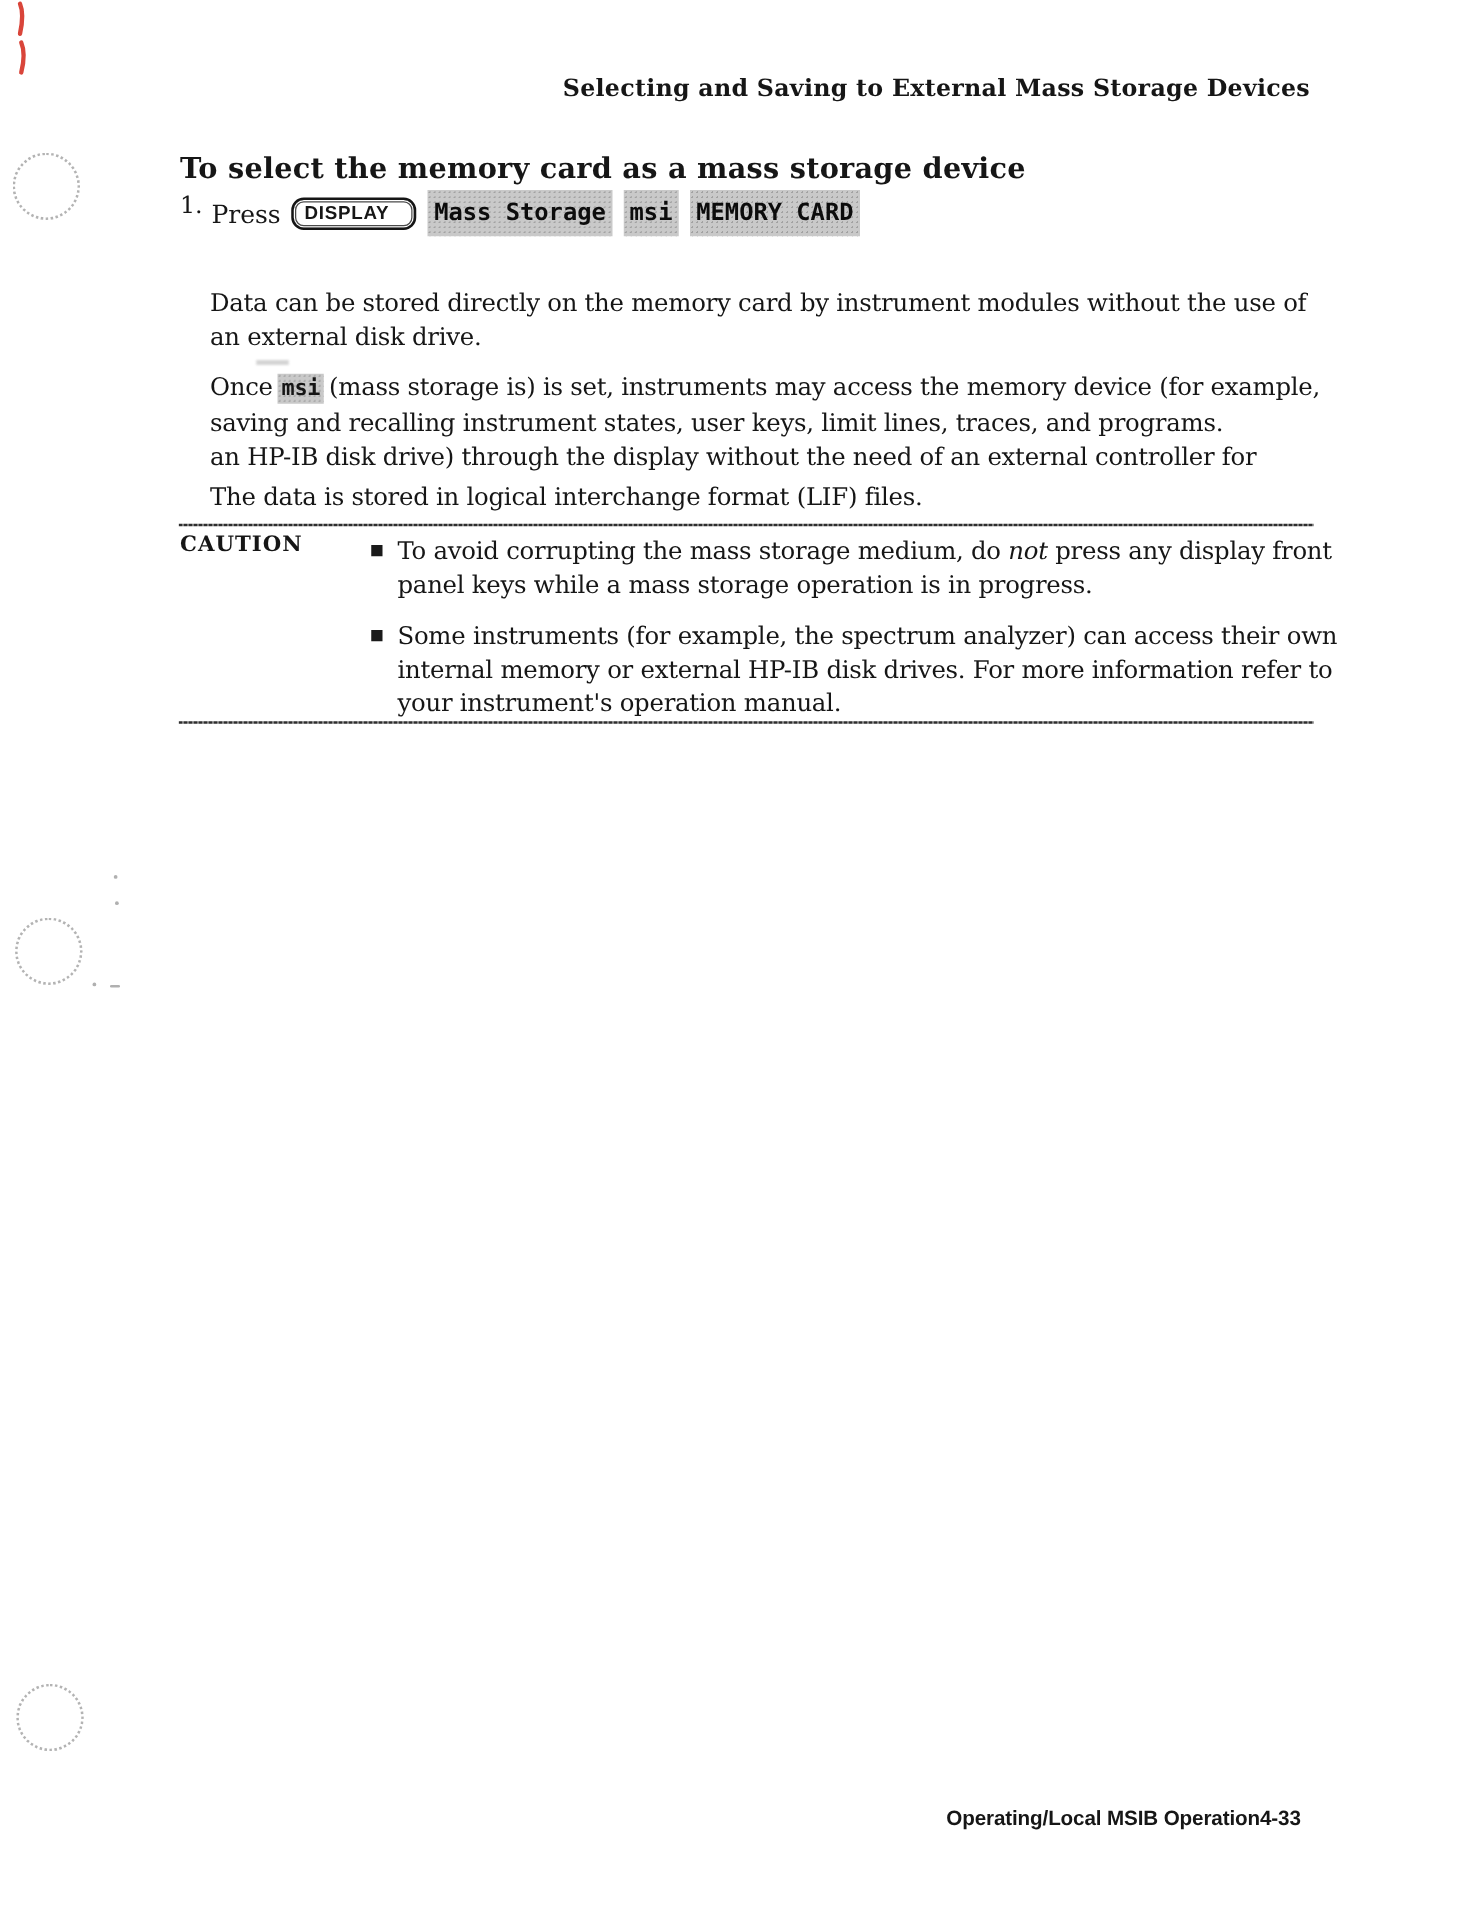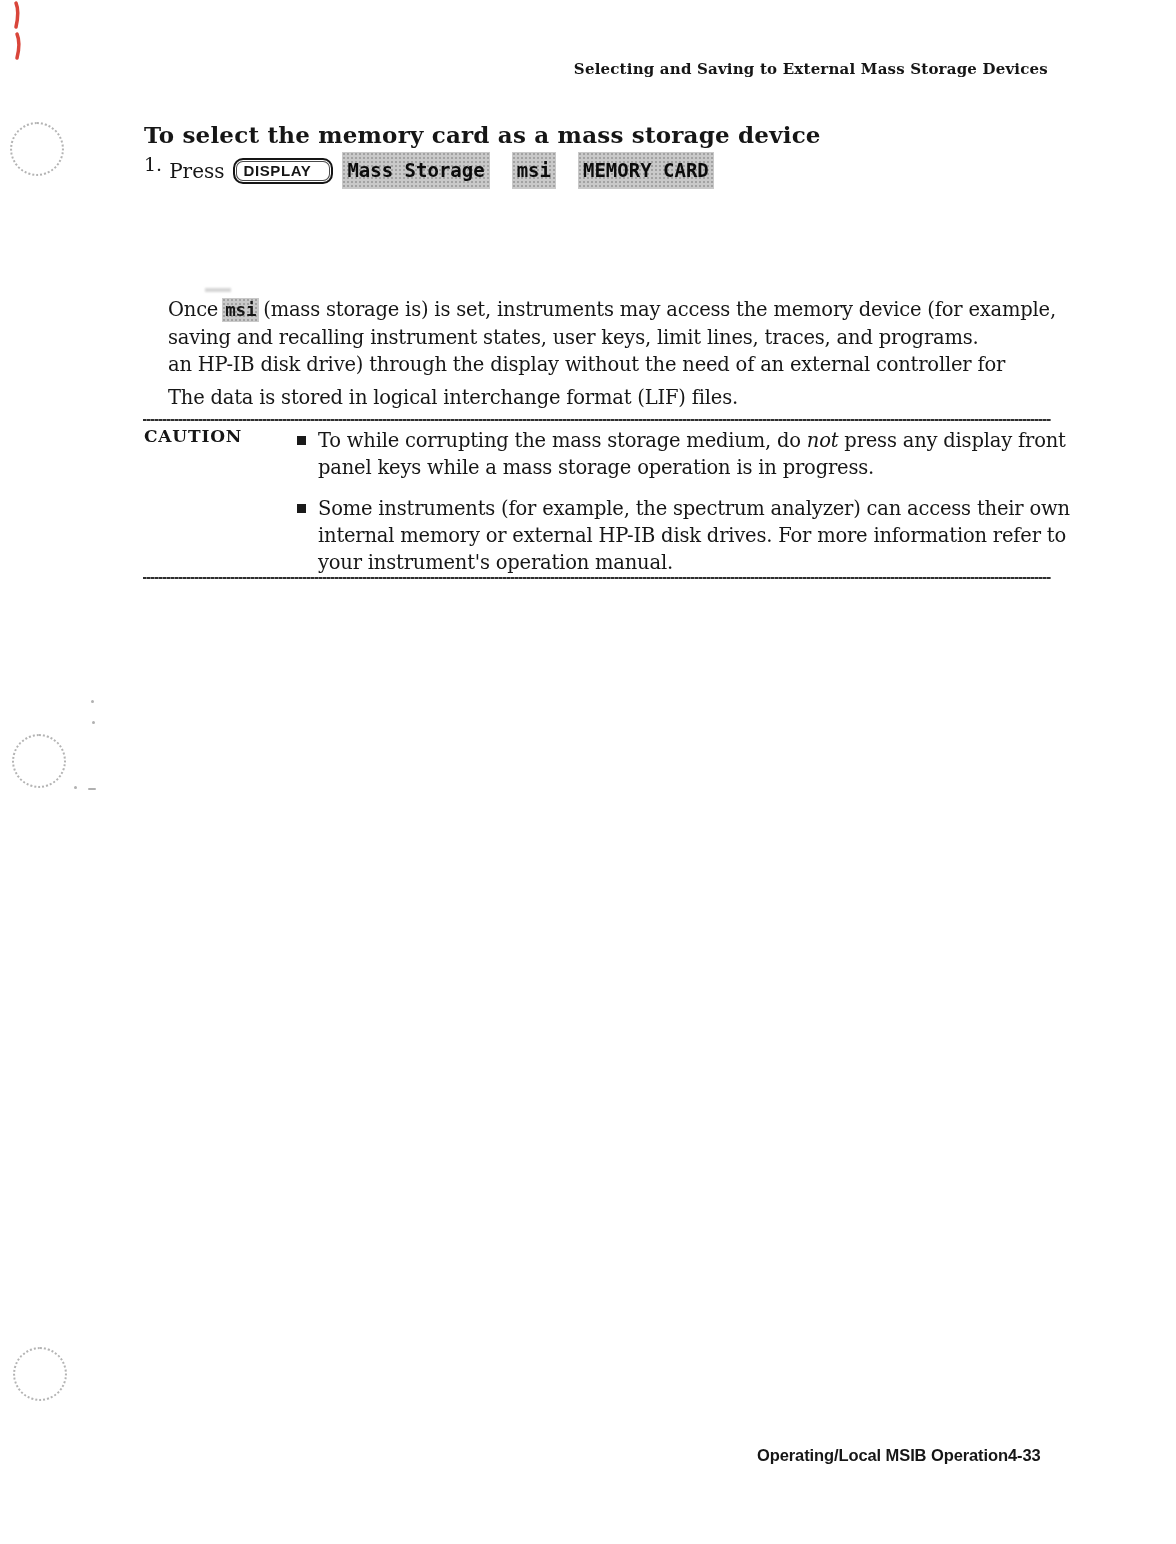--- a/index.html
+++ b/index.html
@@ -27,21 +27,21 @@
   .hole-3 { left: 13px; top: 1347px; }
   .speck { position: absolute; background: #8f8f8f; border-radius: 50%; opacity: .7; }
   .smudge {
     position: absolute; left: 205px; top: 288px; width: 26px; height: 4px;
     background: #b9b9b9; filter: blur(1px); opacity: .6;
   }
 
   
   .running-head {
     position: absolute; top: 60px; right: 128px;
-    font-size: 15px; font-weight: bold; letter-spacing: .2px;
+    font-size: 19px; font-weight: bold; letter-spacing: .2px;
     white-space: nowrap;
   }
 
   
   .section-title {
     position: absolute; left: 144px; top: 106px;
     font-size: 23px; font-weight: bold; letter-spacing: .2px;
     white-space: nowrap;
   }
 
@@ -54,21 +54,21 @@
     font-size: 19px; position: relative; top: -7px; margin-right: 7px;
   }
   .step-press { font-size: 20px; margin-right: 8px; }
   .front-key {
     font-family: "Liberation Sans", sans-serif;
     font-size: 15px; font-weight: bold; letter-spacing: .6px;
     border: 2.5px solid #151515; border-radius: 10px;
     padding: 2px 20px 3px 9px; margin-right: 9px;
     box-shadow: 0 0 0 1px #ffffff inset, 0 0 0 2px #4a4a4a inset;
   }
-  .softkeys { display: flex; gap: 22px; }
+  .softkeys { display: flex; gap: 9px; }
   .softkey {
     font-family: "DejaVu Sans Mono", monospace;
     font-weight: bold; font-size: 19px;
     color: #0c0c0c;
     background-color: #c9c9c9;
     background-image: radial-gradient(#a2a2a2 0.8px, rgba(0,0,0,0) 0.8px);
     background-size: 4px 4px;
     padding: 7px 5px 8px 5px;
   }
 
@@ -144,20 +144,24 @@
     <span class="step-num">1.</span>
     <span class="step-press">Press</span>
     <span class="front-key">DISPLAY</span>
     <span class="softkeys">
       <span class="softkey">Mass Storage</span>
       <span class="softkey">msi</span>
       <span class="softkey">MEMORY CARD</span>
     </span>
   </div>
 
+  <div class="bodytext para-1">
+    <div class="line">Data can be stored directly on the memory card by instrument modules without the use of</div>
+    <div class="line">an external disk drive.</div>
+  </div>
 
   <div class="bodytext para-2">
     <div class="line">
       <span>Once</span><span class="inline-code">msi</span><span>(mass storage is) is set, instruments may access the memory device (for example,</span>
     </div>
     <div class="line">saving and recalling instrument states, user keys, limit lines, traces, and programs.</div>
     <div class="line">an HP-IB disk drive) through the display without the need of an external controller for</div>
   </div>
 
   <div class="bodytext para-3">
@@ -165,21 +169,21 @@
   </div>
 
   <div class="rule rule-top"></div>
   <div class="caution-label">CAUTION</div>
 
   <div class="caution-items">
     <div class="caution-item">
       <span class="bullet-square"></span>
       <div>
         <div class="line">
-          <span>To while corrupting the mass storage medium, do</span>
+          <span>To avoid corrupting the mass storage medium, do</span>
           <span class="em">not</span>
           <span>press any display front</span>
         </div>
         <div class="line">panel keys while a mass storage operation is in progress.</div>
       </div>
     </div>
 
     <div class="caution-item">
       <span class="bullet-square"></span>
       <div>

